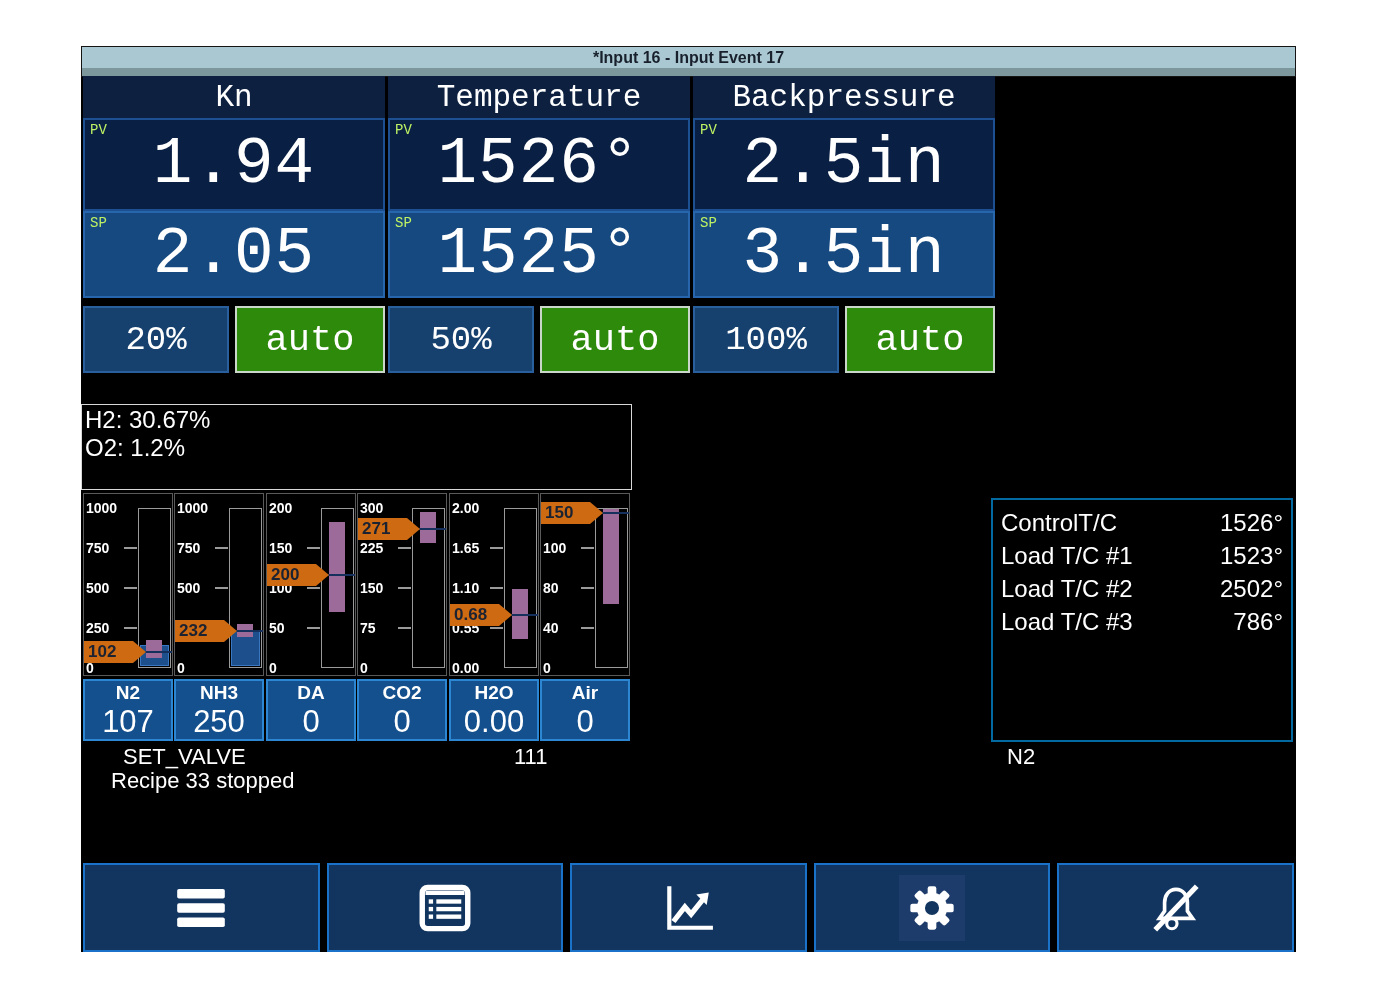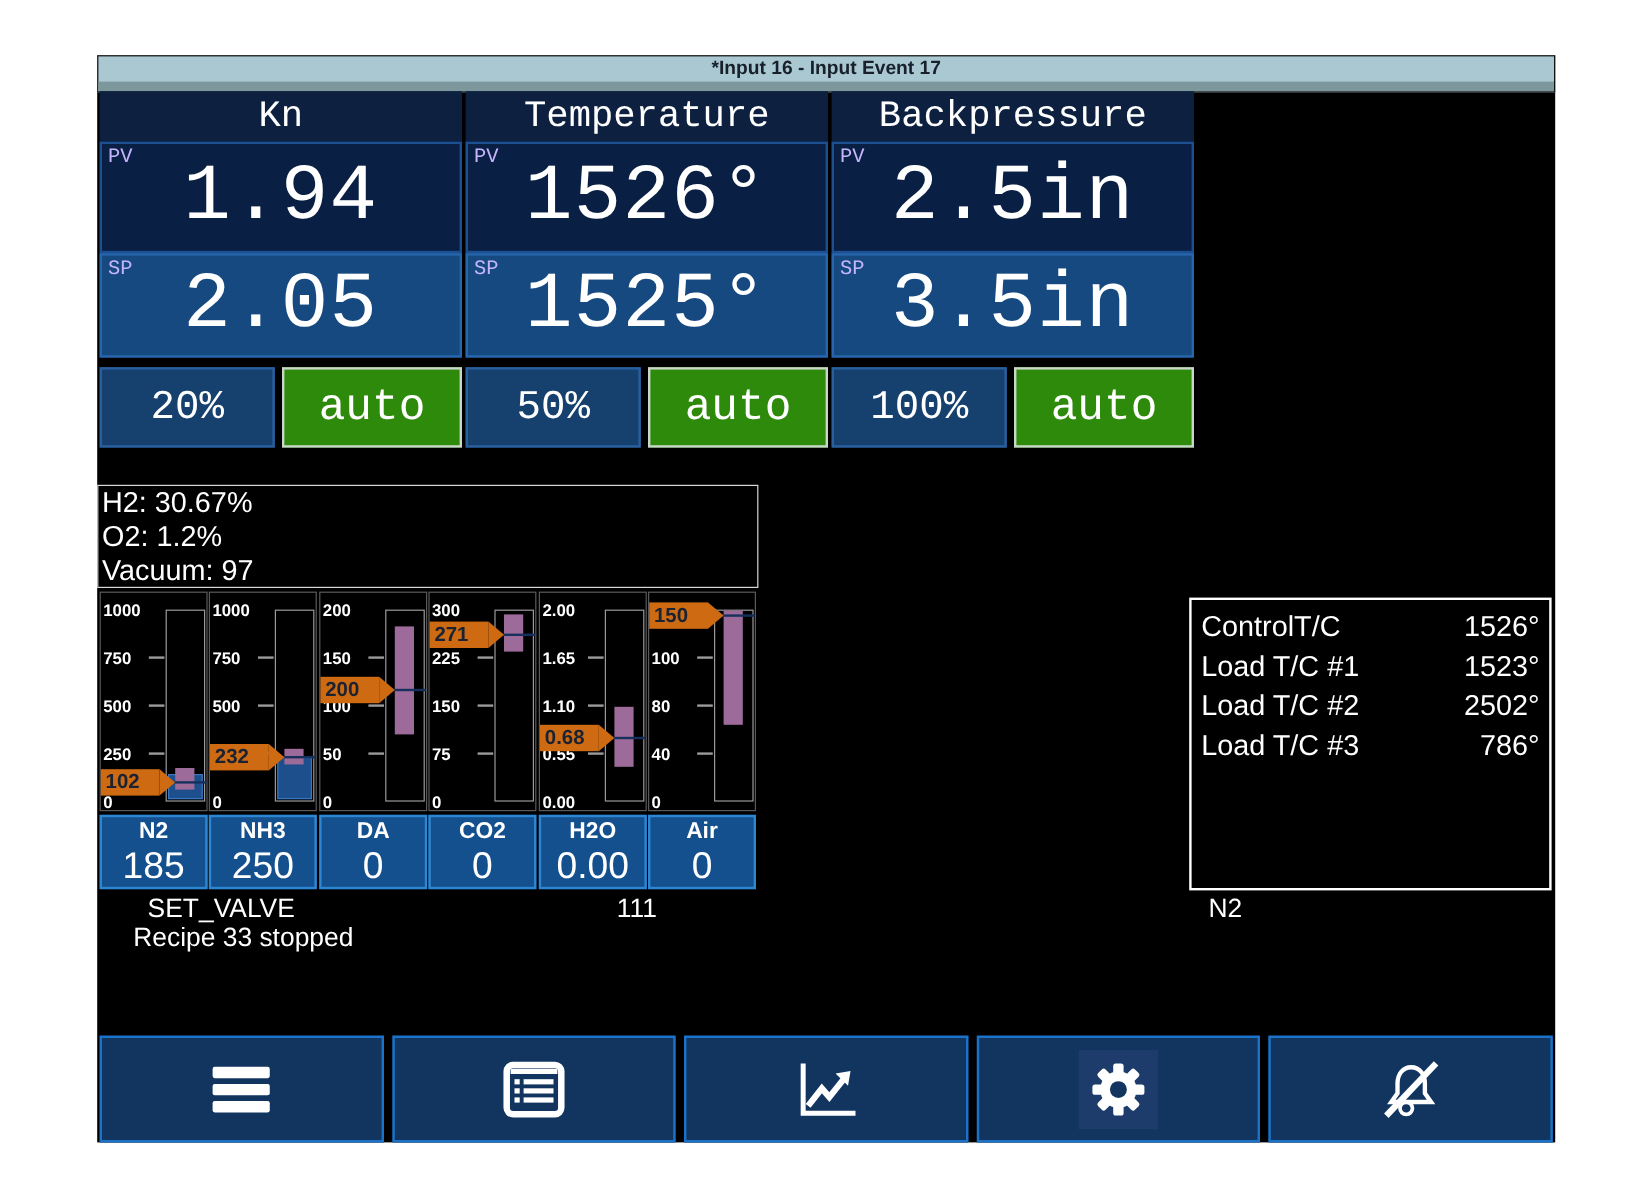--- a/index.html
+++ b/index.html
@@ -9,21 +9,21 @@
   
   .titlebar{position:absolute;left:0;top:0;width:1213px;height:29px;background:#aac8d1;border:1px solid #141414;}
   .titlebar .strip{position:absolute;left:0;bottom:0;width:100%;height:8px;background:#7d989c;}
   .titlebar .ttext{position:absolute;left:0;top:0;width:100%;text-align:center;font-size:16px;font-weight:bold;color:#18202c;line-height:21px;}
 
   
   .loop-col{position:absolute;top:30px;width:302px;font-family:Liberation Mono, monospace;}
   .loop-head{height:42px;background:#0d2040;color:#fff;font-size:31px;text-align:center;line-height:44px;}
   .pv-box,.sp-box{position:relative;box-sizing:border-box;height:93px;background:#0a1f44;border:2px solid #1d4f93;}
   .sp-box{height:87px;background:#16497f;border-color:#2766ad;}
-  .pvsp-tag{position:absolute;left:5px;top:2px;font-size:17px;color:#c4b5fd;}
+  .pvsp-tag{position:absolute;left:5px;top:2px;font-size:14px;color:#bef264;}
   .big-val{position:absolute;left:0;top:0;width:100%;height:100%;display:flex;align-items:center;justify-content:center;color:#fff;font-size:66px;letter-spacing:1px;}
   .btn-row{display:flex;gap:6px;margin-top:8px;height:67px;}
   .pct-btn{box-sizing:border-box;width:146px;background:#16406e;border:2px solid #2a5f9e;color:#fff;font-size:34px;display:flex;align-items:center;justify-content:center;}
   .auto-btn{box-sizing:border-box;flex:1;background:#2e8a0a;border:2px solid #c9d6c9;color:#fff;font-size:37px;display:flex;align-items:center;justify-content:center;}
 
   
   .msg-box{position:absolute;left:0;top:358px;width:551px;height:86px;box-sizing:border-box;border:1px solid #d8d8d8;color:#fff;font-size:24px;line-height:28px;padding:1px 3px;}
 
   
   #gauges{position:absolute;left:0;top:447px;width:560px;height:250px;}
@@ -36,21 +36,21 @@
   .gflag{position:absolute;left:0px;height:22px;z-index:5;}
   .gflag span{position:absolute;left:0;top:0;width:49px;height:22px;background:#cd6a12;color:#1b2231;font-size:17px;font-weight:bold;line-height:22px;padding-left:4px;box-sizing:border-box;}
   .gflag i{position:absolute;left:49px;top:0;width:0;height:0;border-top:11px solid transparent;border-bottom:11px solid transparent;border-left:13px solid #cd6a12;}
   .gtick{position:absolute;left:2px;width:44px;height:18px;color:#fff;font-size:14px;font-weight:bold;line-height:18px;z-index:1;}
   .gdash{position:absolute;left:40px;width:13px;height:2px;background:#9a9a9a;z-index:1;}
   .glabel{position:absolute;top:186px;width:90px;height:62px;box-sizing:border-box;background:#14508d;border:2px solid #2d86d2;text-align:center;color:#fff;}
   .gname{font-size:19px;font-weight:bold;line-height:24px;}
   .gval{font-size:31px;line-height:34px;}
 
   
-  .tc-panel{position:absolute;left:910px;top:452px;width:302px;height:244px;box-sizing:border-box;border:2px solid #ffffff;background:#000;color:#fff;padding:6px 8px;}
+  .tc-panel{position:absolute;left:910px;top:452px;width:302px;height:244px;box-sizing:border-box;border:2px solid #0369a1;background:#000;color:#fff;padding:6px 8px;}
   .tc-row{display:flex;justify-content:space-between;font-size:24px;line-height:33px;}
 
   
   .status-row{position:absolute;left:0;top:698px;width:1213px;height:24px;color:#fff;font-size:22px;}
   .st-left{position:absolute;left:42px;}
   .st-center{position:absolute;left:433px;}
   .st-right{position:absolute;left:926px;}
   .recipe-row{position:absolute;left:2px;top:722px;color:#fff;font-size:22px;margin-left:28px;}
 
   
@@ -113,21 +113,20 @@
     </div>
     <div class="btn-row">
       <div class="pct-btn">100%</div>
       <div class="auto-btn">auto</div>
     </div>
   </div>
 
   <div class="msg-box">
     <div>H2: 30.67%</div>
     <div>O2: 1.2%</div>
-    <div>Vacuum: 97</div>
   </div>
 
   <div id="gauges">
       <div class="gauge-col" style="left: 2px;">
         <div class="gcell">
           <div class="gtrack"></div>
           <div class="gband" style="bottom:17.0px;height:17.6px"></div>
           <div class="gbar" style="height:20.8px"></div>
           <div class="gpointer" style="top:157.0px"></div>
           <div class="gflag" style="top:147.0px">
@@ -138,21 +137,21 @@
           <div class="gtick" style="top:45.0px">750</div>
           <div class="gdash" style="top:53.0px"></div>
           <div class="gtick" style="top:85.0px">500</div>
           <div class="gdash" style="top:93.0px"></div>
           <div class="gtick" style="top:125.0px">250</div>
           <div class="gdash" style="top:133.0px"></div>
           <div class="gtick" style="top:165.0px">0</div>
         </div>
         <div class="glabel">
           <div class="gname">N2</div>
-          <div class="gval">185</div>
+          <div class="gval">107</div>
         </div>
       </div>
       <div class="gauge-col" style="left: 93px;">
         <div class="gcell">
           <div class="gtrack"></div>
           <div class="gband" style="bottom:37.8px;height:12.8px"></div>
           <div class="gbar" style="height:35.2px"></div>
           <div class="gpointer" style="top:135.9px"></div>
           <div class="gflag" style="top:125.9px">
             <span>232</span>

